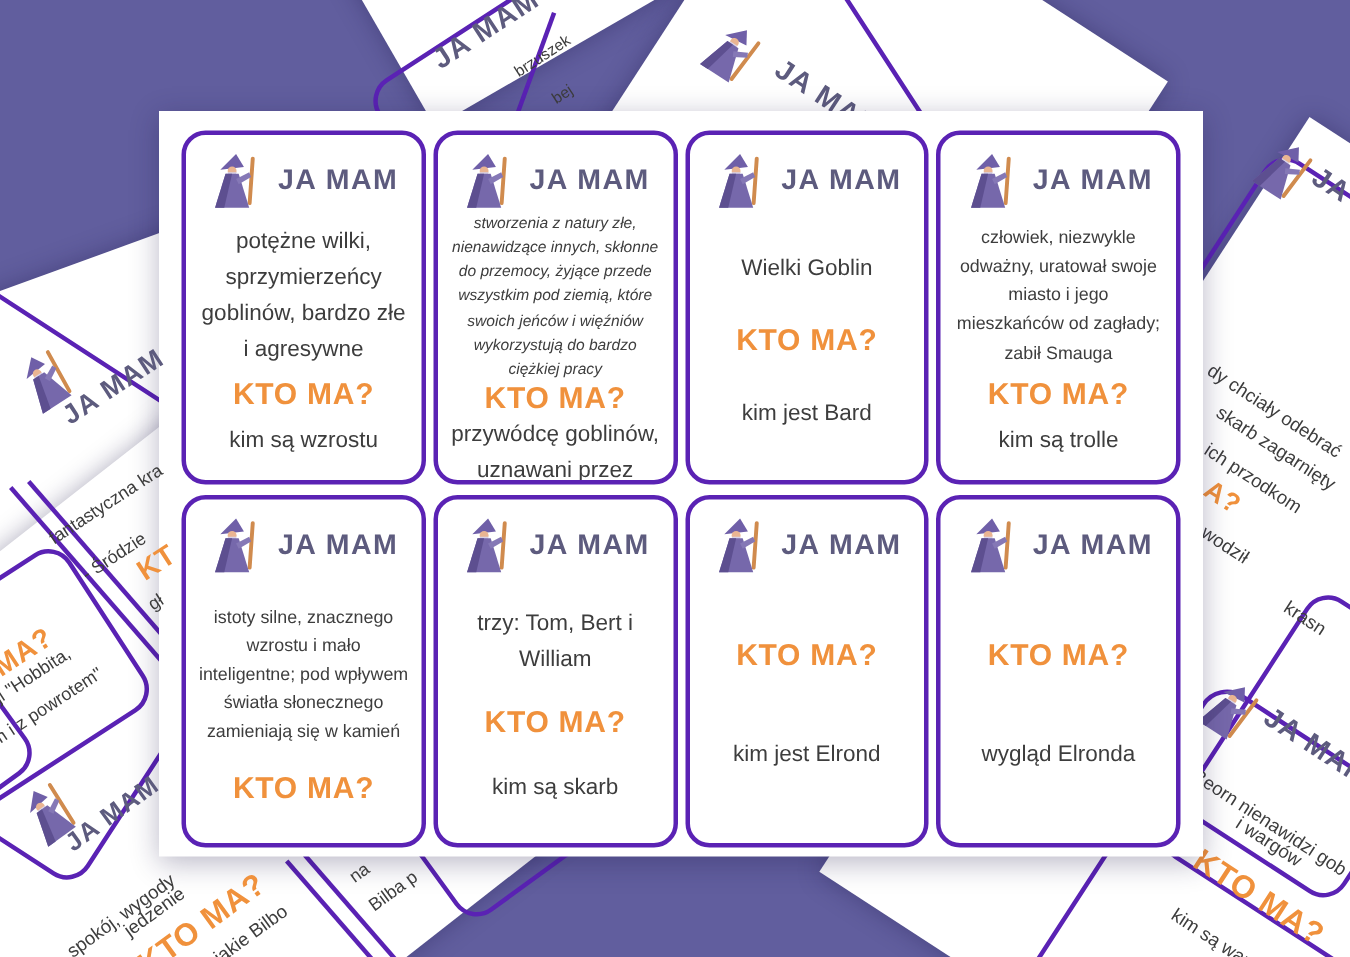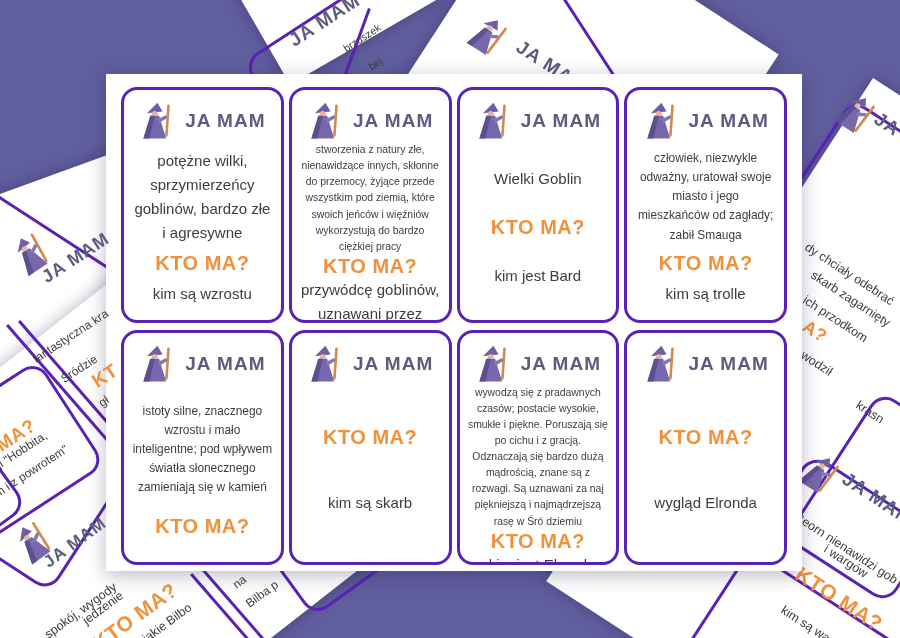--- a/index.html
+++ b/index.html
@@ -22,21 +22,21 @@
     box-shadow:0 4px 18px rgba(25,20,70,.30);z-index:3;
     display:grid;grid-template-columns:repeat(4,1fr);grid-template-rows:1fr 1fr;
     gap:7px 5px;padding:13px 15px 6px;box-sizing:border-box;}
   .card{border:3px solid var(--pb);border-radius:16px;background:#fff;display:flex;flex-direction:column;
     padding:8px 6px 6px;box-sizing:border-box;overflow:hidden;}
   .chead{display:flex;align-items:center;justify-content:center;gap:4px;margin-top:2px;}
   .chead .ttl{font-size:19px;font-weight:bold;color:var(--head);letter-spacing:1px;}
   .cbody-wrap{flex:1;display:flex;flex-direction:column;justify-content:space-evenly;align-items:center;padding:0 2px;}
   .cbody,.cans{font-size:15px;color:var(--body);text-align:center;line-height:1.6;}
   .cq{font-size:20px;font-weight:bold;color:var(--orange);text-align:center;letter-spacing:.5px;}
-  .sz-s .cbody{font-size:10.4px;line-height:1.55;}
+  .sz-s .cbody{font-size:10.4px;line-height:1.55;font-style:italic;}
   .sz-m .cbody{font-size:11.9px;}
 </style>
 </head>
 <body>
 
 <div class="stage">
 
   <div class="sheet" style="left:-140px;top:245px;width:280px;height:320px;transform:rotate(-20deg);"></div>
   <div class="sheet" style="left:-400px;top:680px;width:900px;height:380px;transform:rotate(-38deg);"></div>
   <div class="sheet" style="left:873px;top:78px;width:400px;height:600px;transform:rotate(33deg);"></div>
@@ -220,41 +220,41 @@
     <circle cx="18" cy="16" r="3.4" fill="#eab592"></circle>
     <path d="M14.5 17 Q18 25 21.5 17 Z" fill="#d9d3e8"></path>
     <path d="M13 18 L23 18 L31 44 L5 44 Z" fill="#7668ab"></path>
     <path d="M13 18 L18 18 L12 44 L5 44 Z" fill="#5d4f90"></path>
     <path d="M21 22 L31 17 L32.5 20.5 L23 26 Z" fill="#8578b6"></path>
   </svg>
 </span>
         <span class="ttl">JA MAM</span>
       </div>
       <div class="cbody-wrap">
+        <div class="cbody">trzy: Tom, Bert i William</div>
         <div class="cq">KTO MA?</div>
         <div class="cans">kim są skarb</div>
       </div>
     </div>
     <div class="card sz-s">
       <div class="chead">
         <span class="wiz wiz-slot">
   <svg width="42" height="42" viewBox="0 0 48 48">
     <rect x="31" y="5" width="3" height="37" rx="1.5" fill="#d08b4e" transform="rotate(4 32 24)"></rect>
     <path d="M21 3 L27 13 L9 15 Z" fill="#6f5fa8"></path>
     <circle cx="18" cy="16" r="3.4" fill="#eab592"></circle>
     <path d="M14.5 17 Q18 25 21.5 17 Z" fill="#d9d3e8"></path>
     <path d="M13 18 L23 18 L31 44 L5 44 Z" fill="#7668ab"></path>
     <path d="M13 18 L18 18 L12 44 L5 44 Z" fill="#5d4f90"></path>
     <path d="M21 22 L31 17 L32.5 20.5 L23 26 Z" fill="#8578b6"></path>
   </svg>
 </span>
         <span class="ttl">JA MAM</span>
       </div>
       <div class="cbody-wrap">
-        <div class="cbody">wywodzą się z pradawnych czasów; postacie wysokie, smukłe i piękne. Poruszają się po cichu i z gracją. Odznaczają się bardzo dużą mądrością, znane są z rozwagi. Są uznawani za naj piękniejszą i najmądrzejszą rasę w Śró dziemiu</div>
         <div class="cq">KTO MA?</div>
         <div class="cans">kim jest Elrond</div>
       </div>
     </div>
     <div class="card sz-m">
       <div class="chead">
         <span class="wiz wiz-slot">
   <svg width="42" height="42" viewBox="0 0 48 48">
     <rect x="31" y="5" width="3" height="37" rx="1.5" fill="#d08b4e" transform="rotate(4 32 24)"></rect>
     <path d="M21 3 L27 13 L9 15 Z" fill="#6f5fa8"></path>

